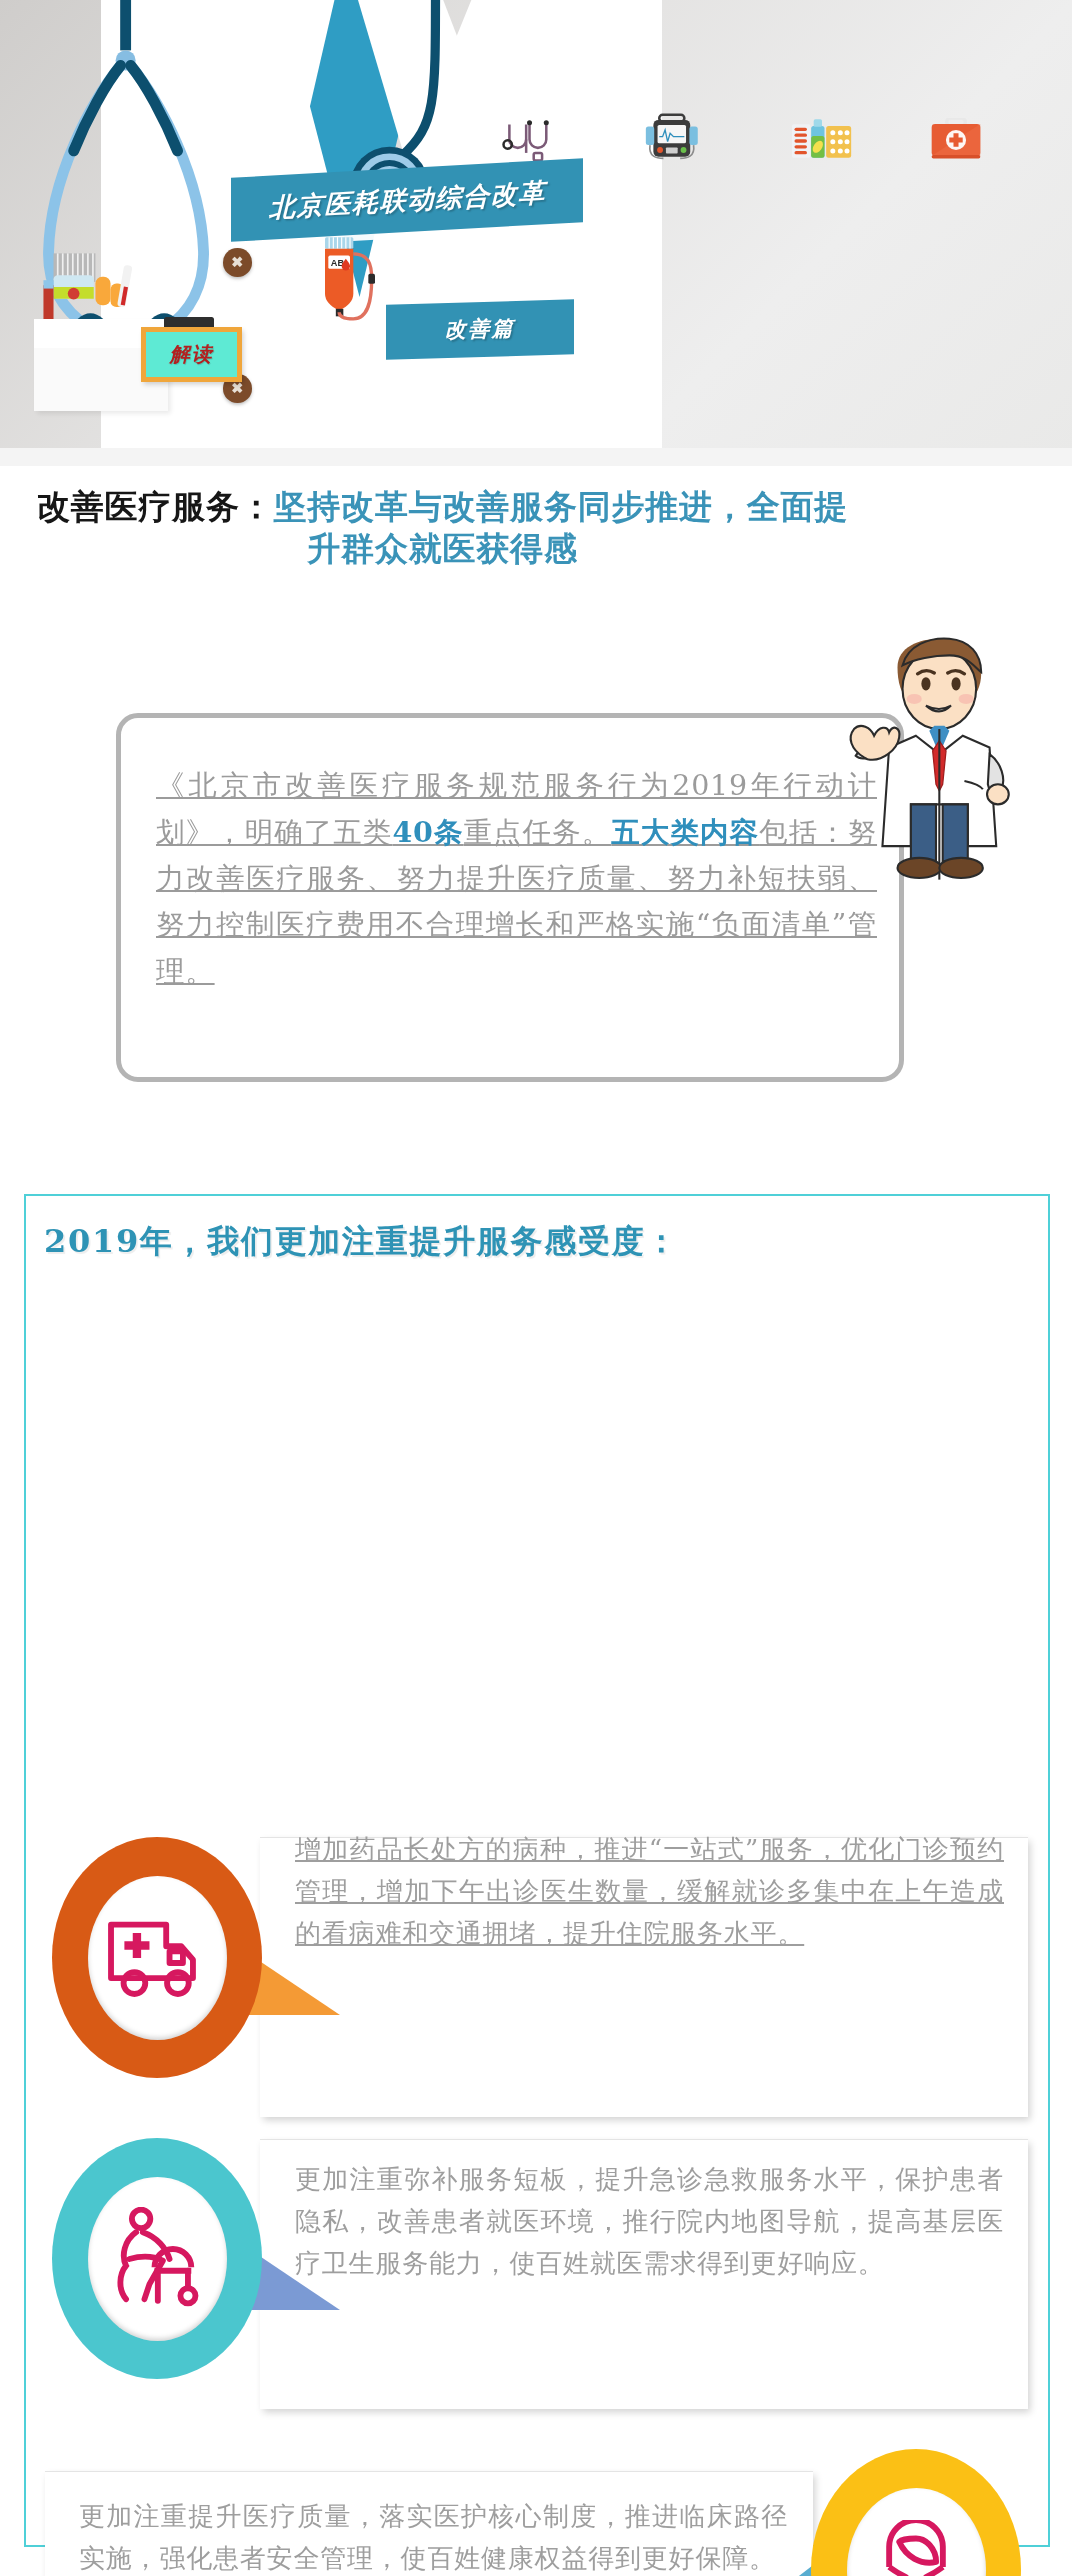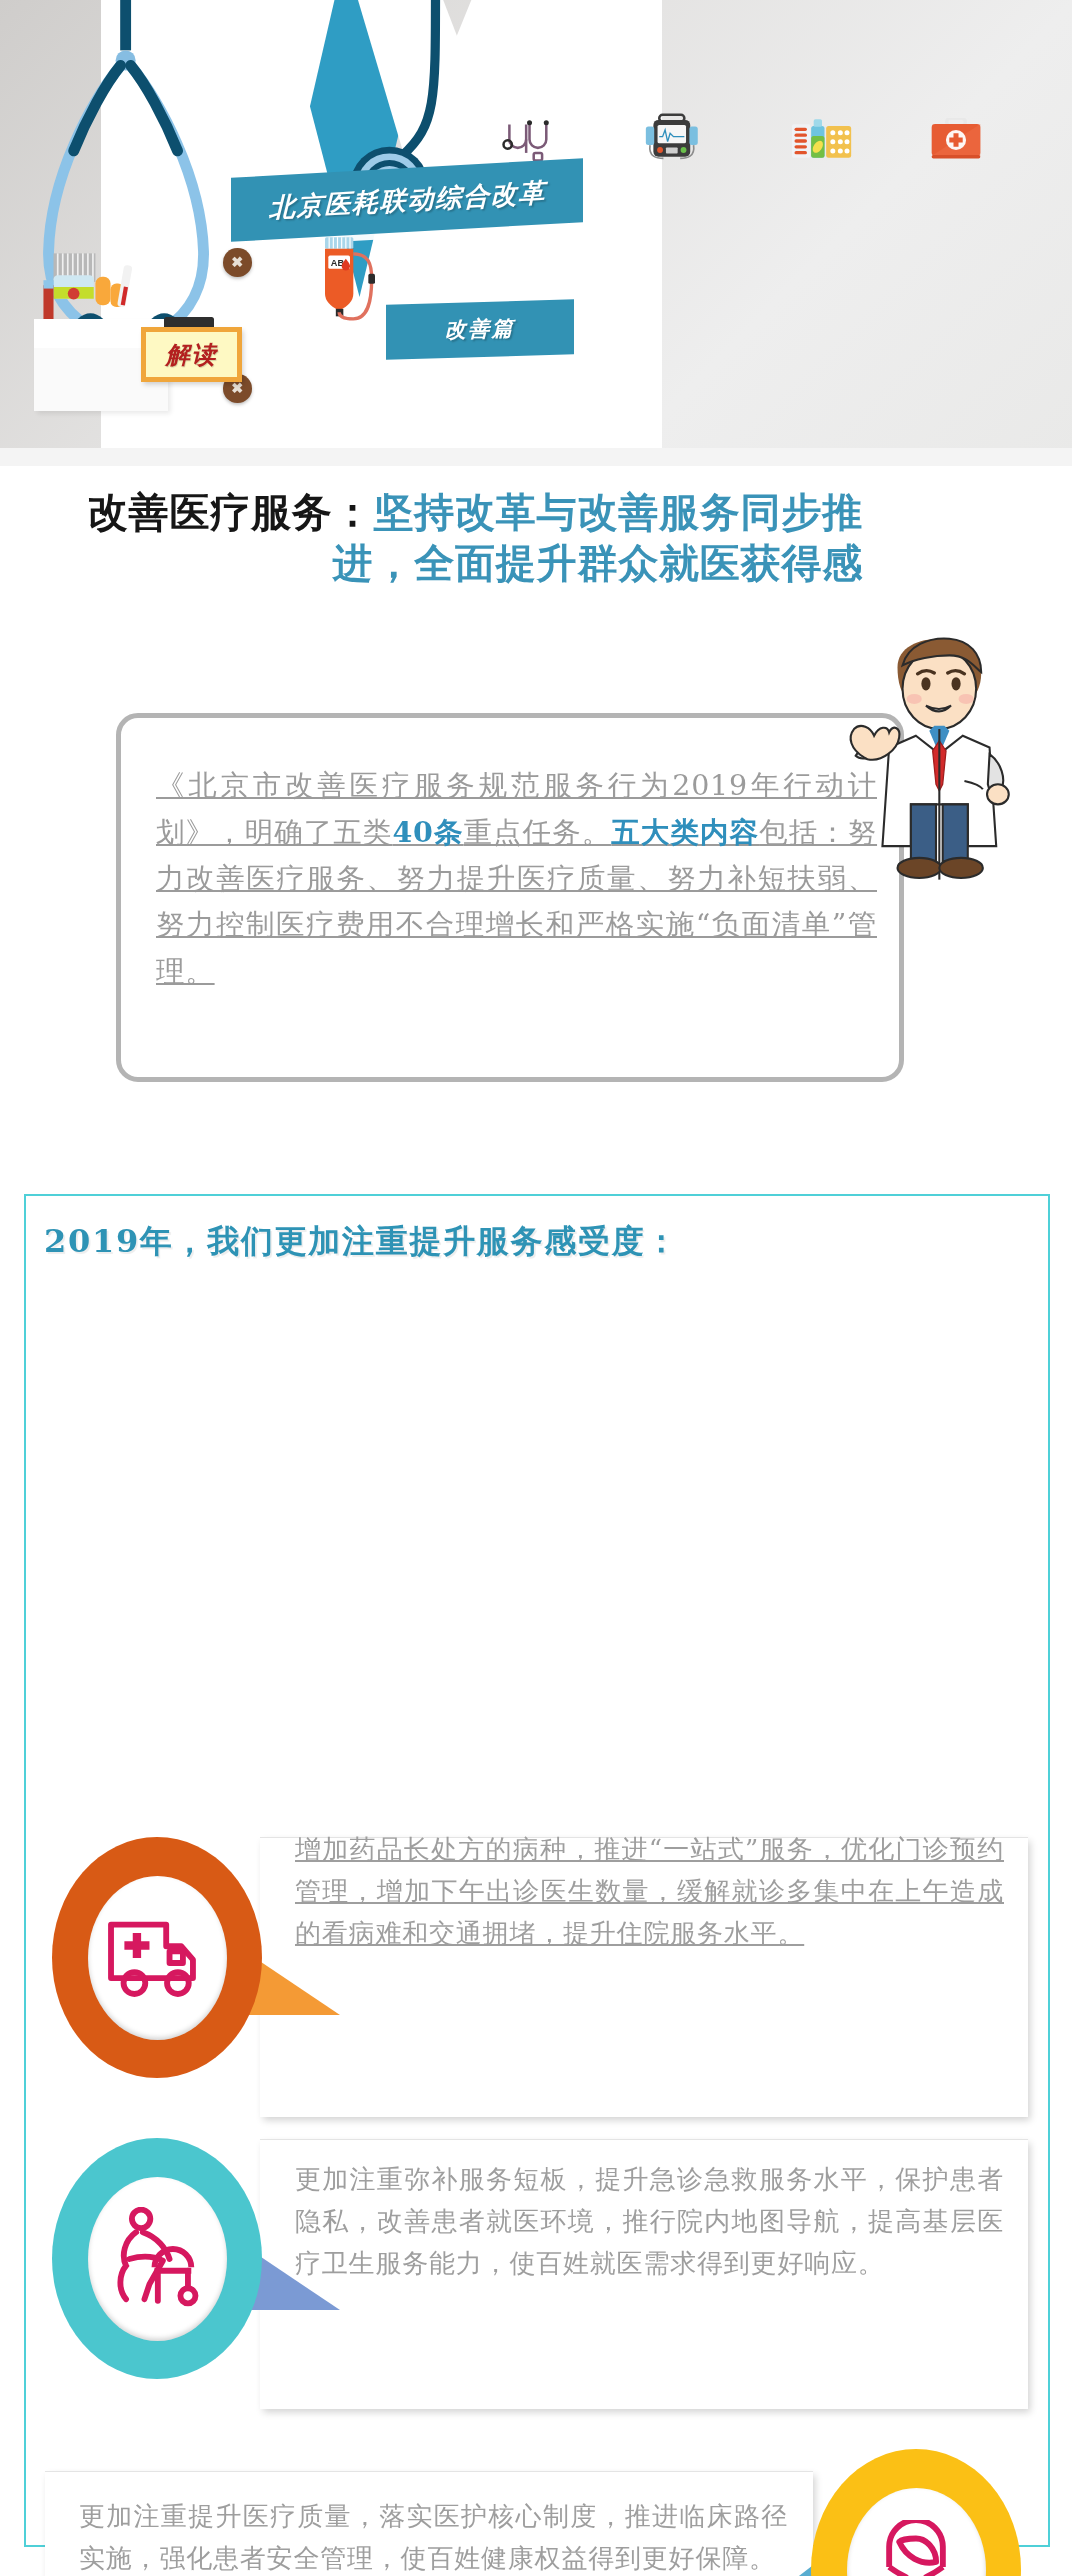--- a/index.html
+++ b/index.html
@@ -128,39 +128,39 @@
   .bloodbag { position: absolute; left: 320px; top: 235px; }
 
   
   .clipboard {
     position: absolute; left: 141px; top: 327px;
     width: 101px; height: 55px;
     background: #f0a63b; padding: 5px;
     box-shadow: 1.7px 2.5px 5px rgba(0,0,0,.18);
   }
   .clipboard-inner {
-    width: 100%; height: 100%; background: #fef9c3;
+    width: 100%; height: 100%; background: #5eead4;
     display: flex; align-items: center; justify-content: center;
     color: #b3201f;
     font-family: "DejaVu Serif", serif;
-    font-weight: bold; font-size: 24px; font-style: italic; letter-spacing: 1.7px;
+    font-weight: bold; font-size: 20px; font-style: italic; letter-spacing: 1.7px;
     text-shadow: 0.8px 0.8px 0.8px rgba(0,0,0,.16);
   }
   .clip-clamp {
     position: absolute; left: 164px; top: 317px; width: 50px; height: 15px;
     background: #2e2e2e; border-radius: 2.5px;
   }
 
   
   .headline {
     position: absolute; left: 0; top: 486px; width: 885px;
-    text-align: right;
+    text-align: center;
     font-family: "DejaVu Serif", serif;
     font-weight: bold;
-    font-size: 40px;
+    font-size: 33px;
     line-height: 1.28;
     letter-spacing: 0.8px;
     padding: 0 22px;
   }
   .headline .hl-dark { color: #161616; }
   .headline .hl-teal { color: #3a93b8; }
 
   
   .quotebox {
     position: absolute; left: 116px; top: 713px;

